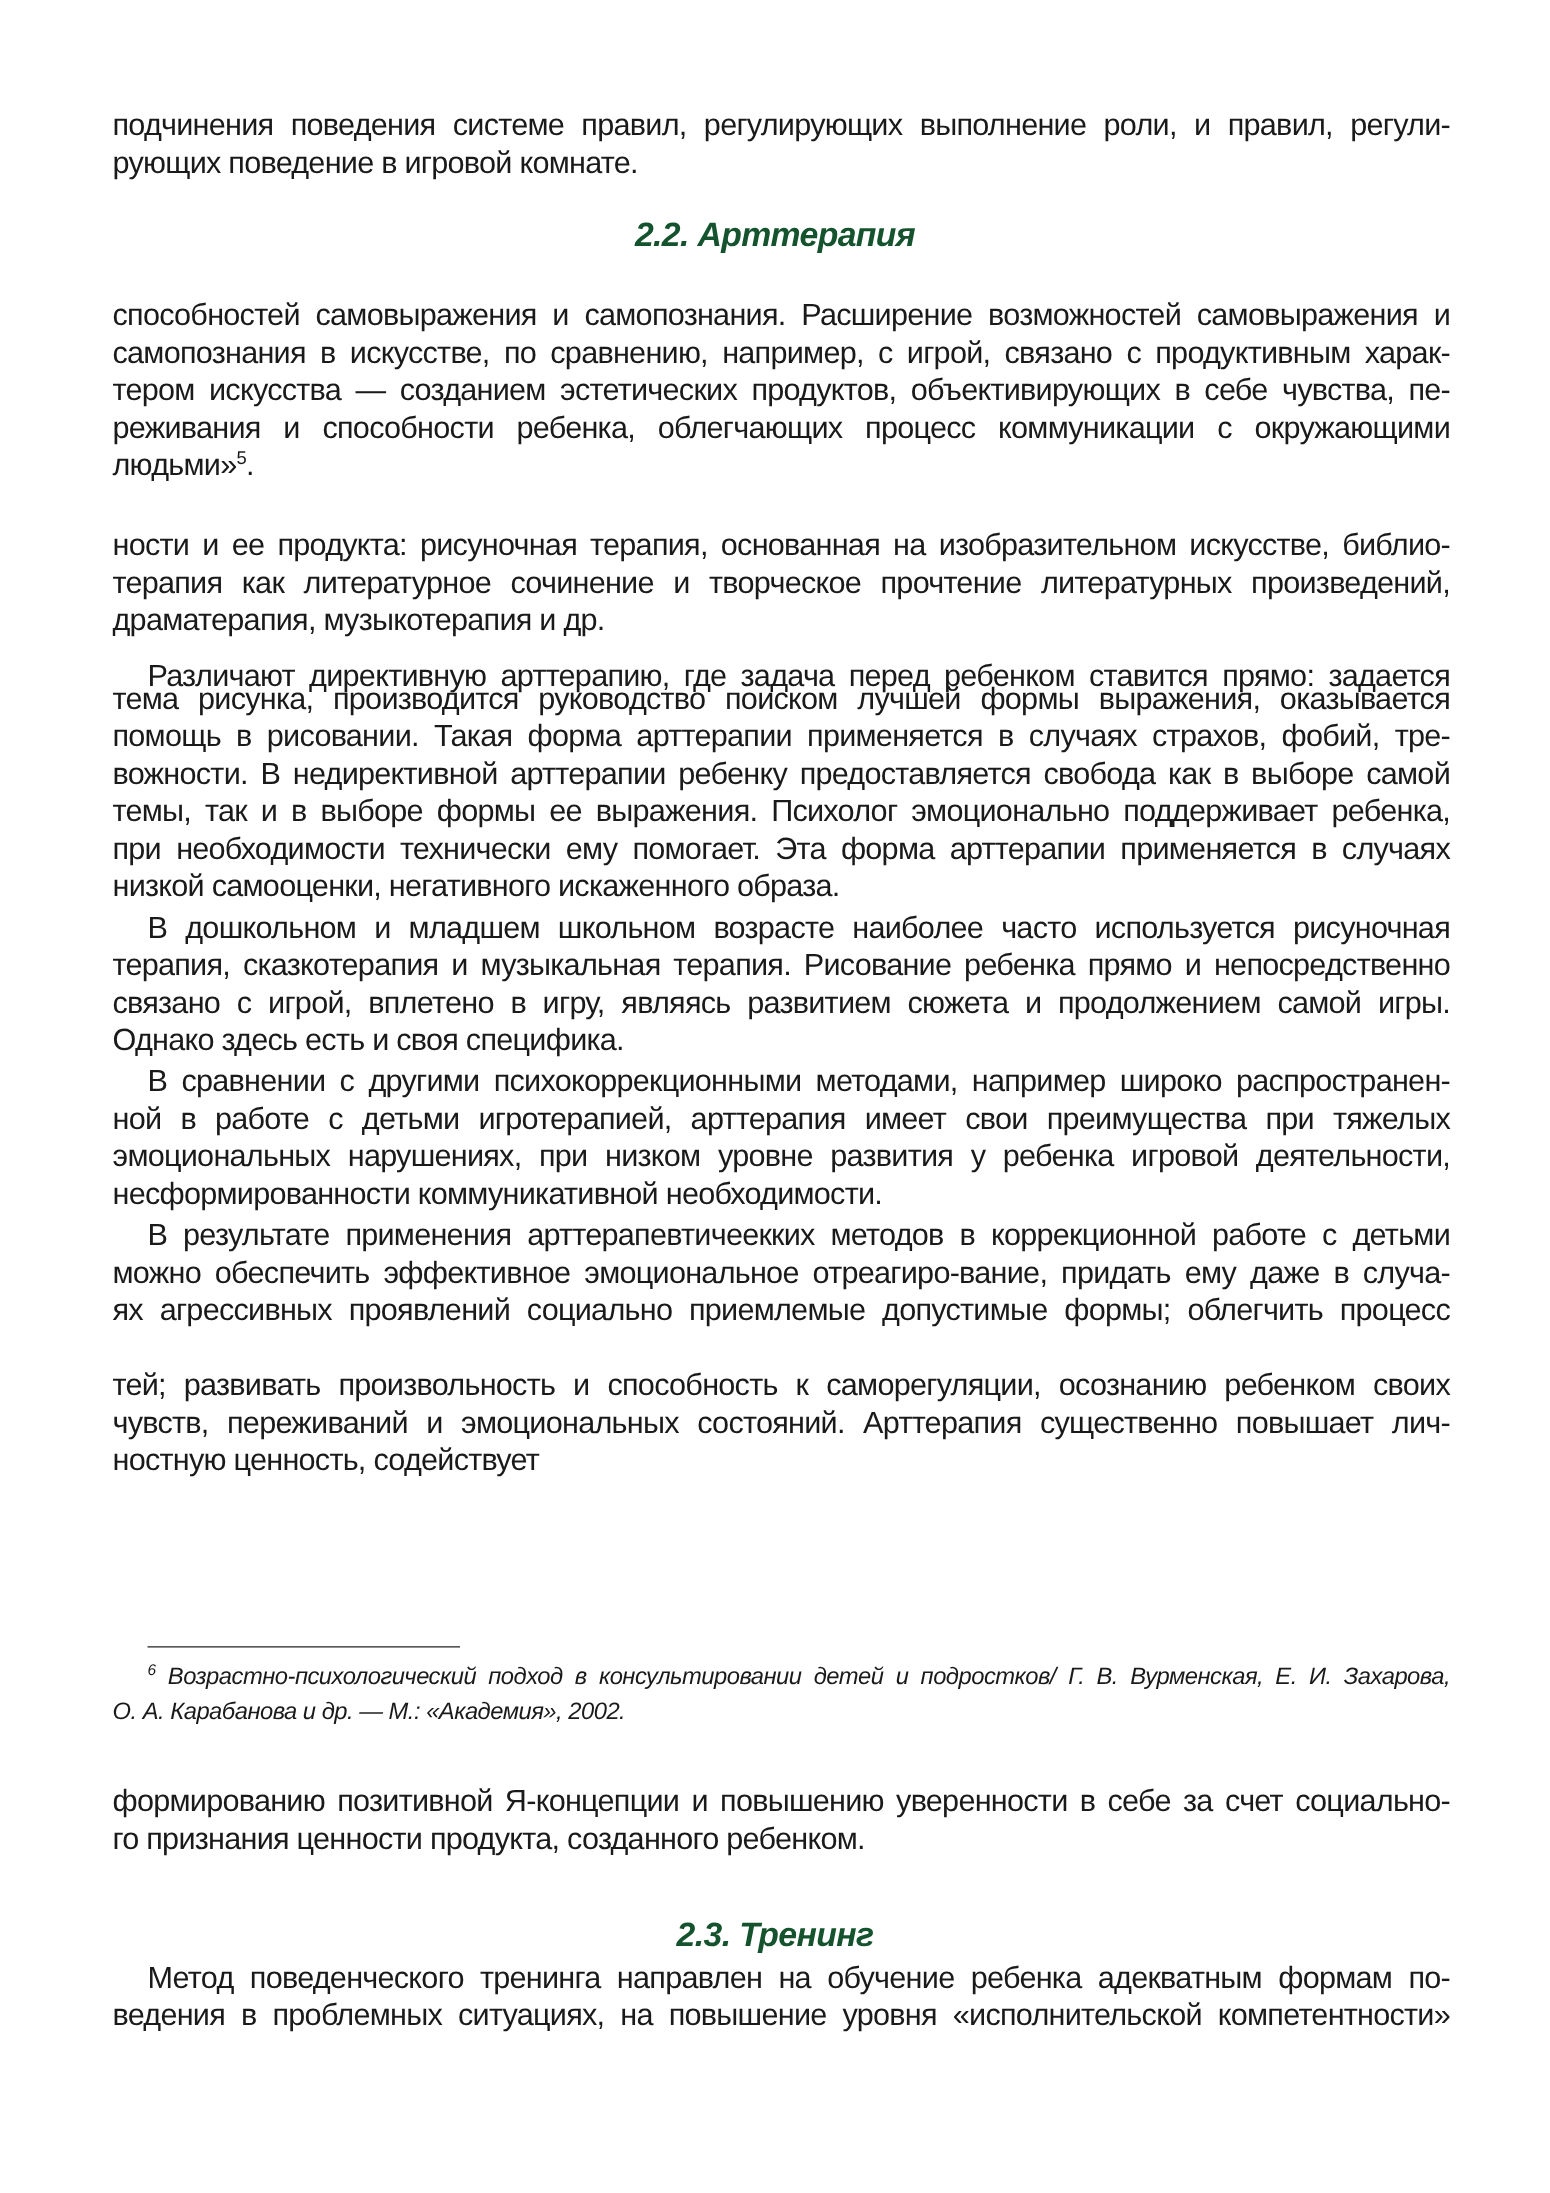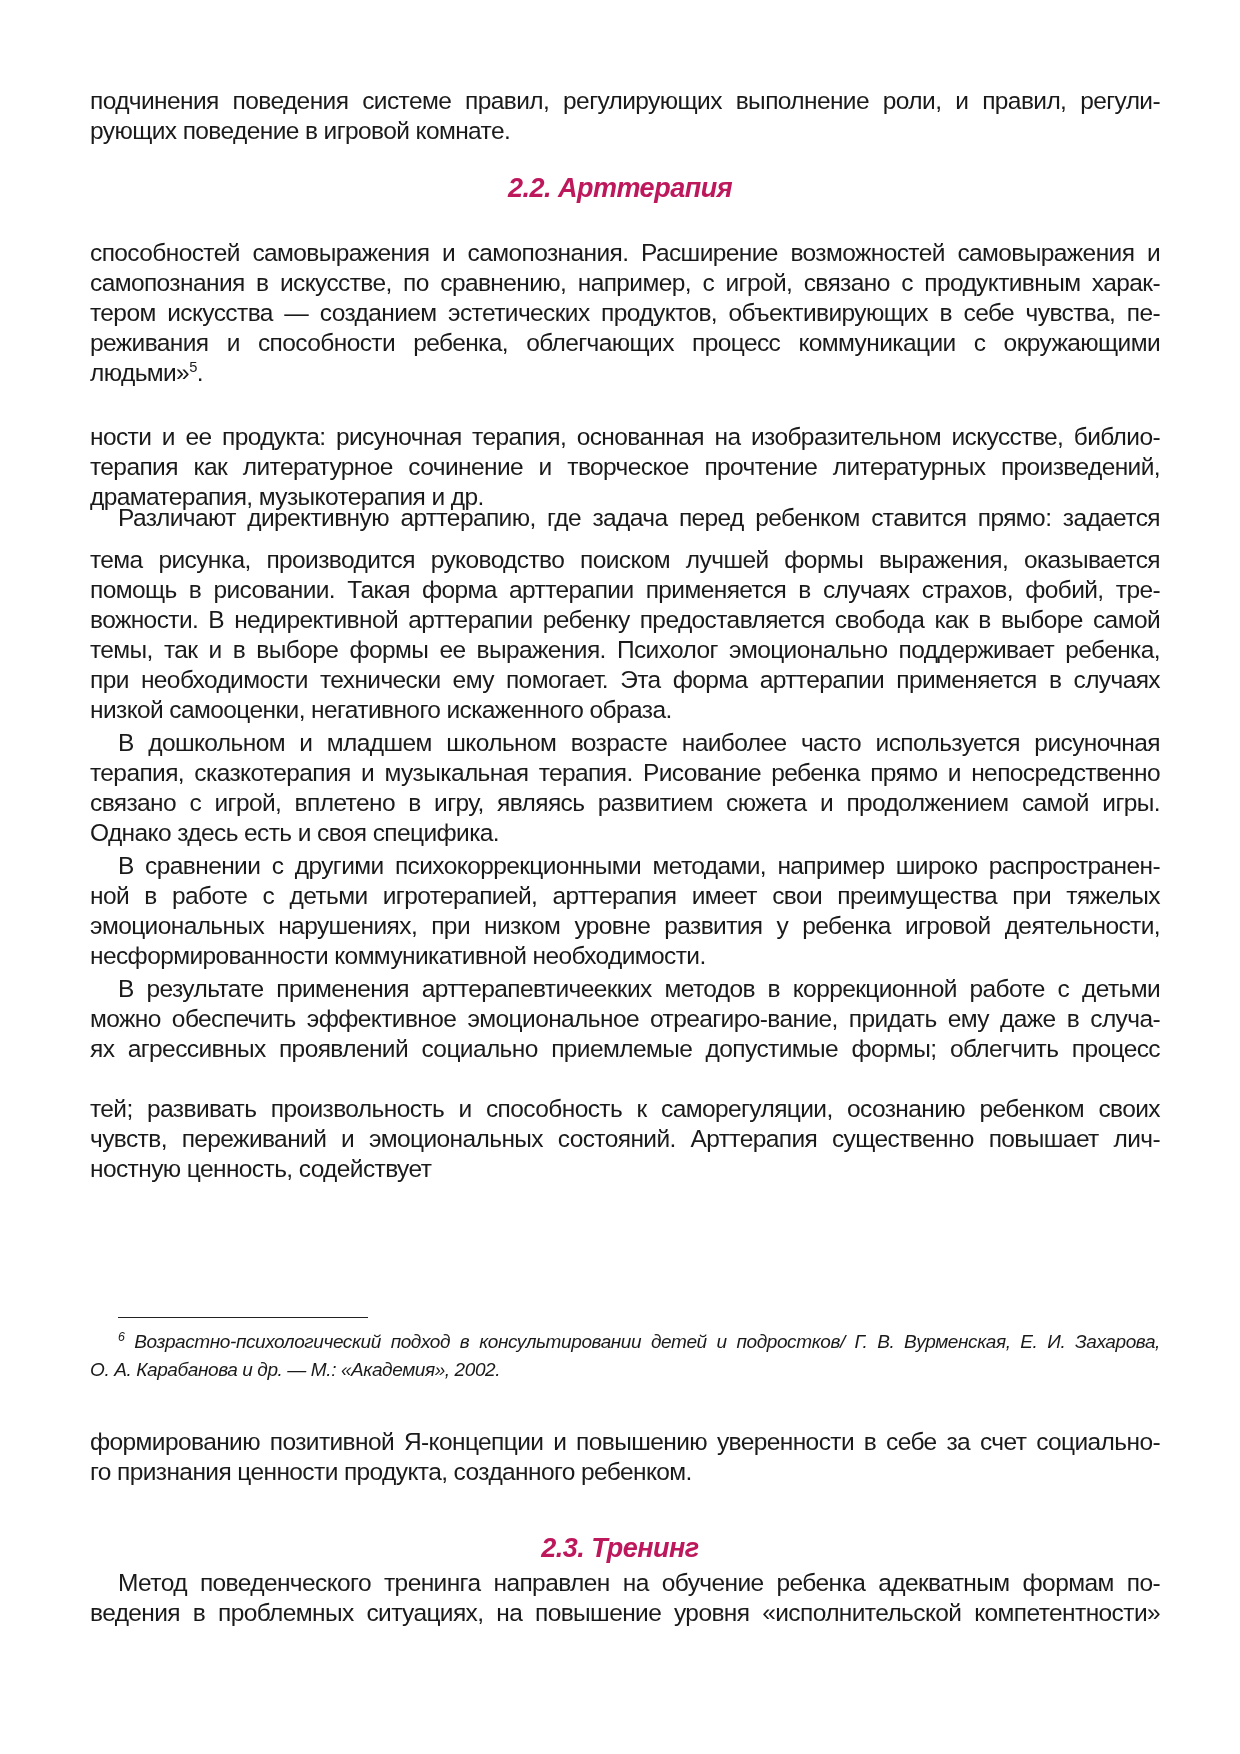--- a/index.html
+++ b/index.html
@@ -13,21 +13,21 @@
     font-size: 24.5px; line-height: 30px; white-space: nowrap;
     transform-origin: left top;
     text-align: justify; text-align-last: justify;
     letter-spacing: -0.6px;
   }
   .line.last { text-align-last: left; }
   .line.indent { left: 118px; width: 1042px; }
   .heading {
     position: absolute; left: 0; width: 1240px; text-align: center;
     font-family: "Liberation Sans", sans-serif; font-weight: bold; font-style: italic;
-    font-size: 27px; line-height: 32px; color: #be185d;
+    font-size: 27px; line-height: 32px; color: #14532d;
     letter-spacing: -0.5px;
   }
   .fn-rule { position: absolute; left: 118px; top: 1317px; width: 250px; height: 1px; background: #222; }
   .fn {
     position: absolute; left: 90px; width: 1070px;
     font-style: italic; font-size: 19px; line-height: 28px; white-space: nowrap;
     text-align: justify; text-align-last: justify; letter-spacing: -0.4px; color: #1a1a1a;
   }
   .fn.indent { left: 118px; width: 1042px; }
   .fn.last { text-align-last: left; }
@@ -47,21 +47,21 @@
   <div class="line" style="top:238px">способностей самовыражения и самопознания. Расширение возможностей самовыражения и</div>
   <div class="line" style="top:298px">тером искусства — созданием эстетических продуктов, объективирующих в себе чувства, пе-</div>
   <div class="line" style="top:268px">самопознания в искусстве, по сравнению, например, с игрой, связано с продуктивным харак-</div>
   <div class="line" style="top:328px">реживания и способности ребенка, облегчающих процесс коммуникации с окружающими</div>
   <div class="line last" style="top:358px"><span>людьми»</span><sup>5</sup><span>.</span></div>
 
   <div class="line" style="top:422px">ности и ее продукта: рисуночная терапия, основанная на изобразительном искусстве, библио-</div>
   <div class="line" style="top:452px">терапия как литературное сочинение и творческое прочтение литературных произведений,</div>
   <div class="line last" style="top:482px">драматерапия, музыкотерапия и др.</div>
 
-  <div class="line indent" style="top:503px">Различают директивную арттерапию, где задача перед ребенком ставится прямо: задается</div>
+  <div class="line indent" style="top:527px">Различают директивную арттерапию, где задача перед ребенком ставится прямо: задается</div>
   <div class="line" style="top:545px">тема рисунка, производится руководство поиском лучшей формы выражения, оказывается</div>
   <div class="line" style="top:575px">помощь в рисовании. Такая форма арттерапии применяется в случаях страхов, фобий, тре-</div>
   <div class="line" style="top:605px">вожности. В недирективной арттерапии ребенку предоставляется свобода как в выборе самой</div>
   <div class="line" style="top:665px">при необходимости технически ему помогает. Эта форма арттерапии применяется в случаях</div>
   <div class="line" style="top:635px">темы, так и в выборе формы ее выражения. Психолог эмоционально поддерживает ребенка,</div>
   <div class="line last" style="top:695px">низкой самооценки, негативного искаженного образа.</div>
 
   <div class="line indent" style="top:728px">В дошкольном и младшем школьном возрасте наиболее часто используется рисуночная</div>
   <div class="line" style="top:758px">терапия, сказкотерапия и музыкальная терапия. Рисование ребенка прямо и непосредственно</div>
   <div class="line" style="top:788px">связано с игрой, вплетено в игру, являясь развитием сюжета и продолжением самой игры.</div>

